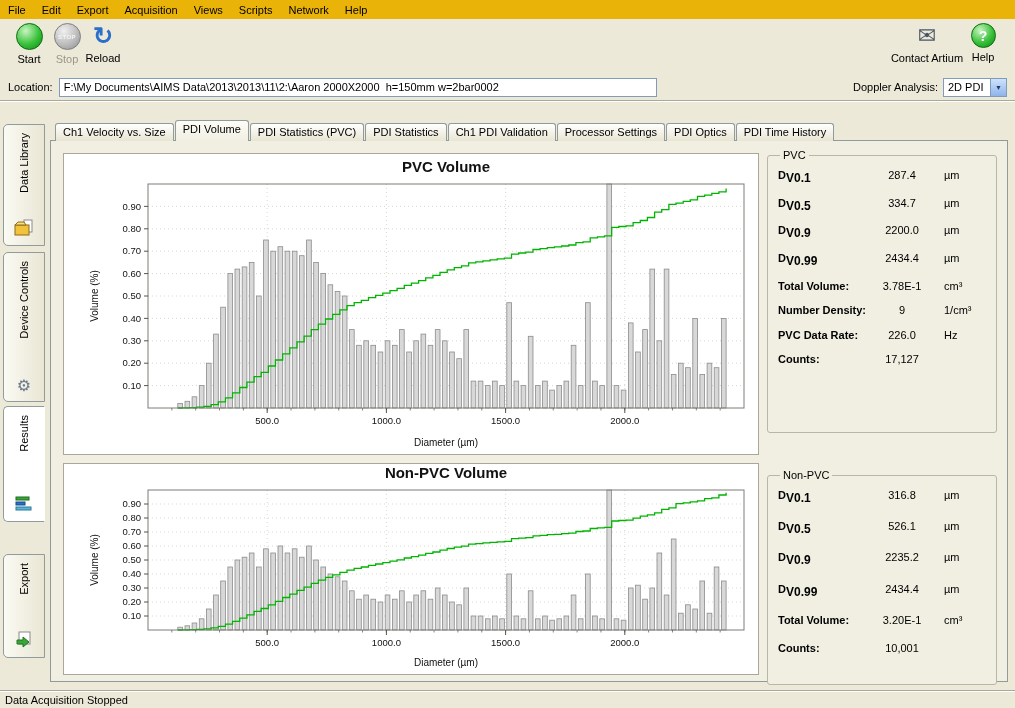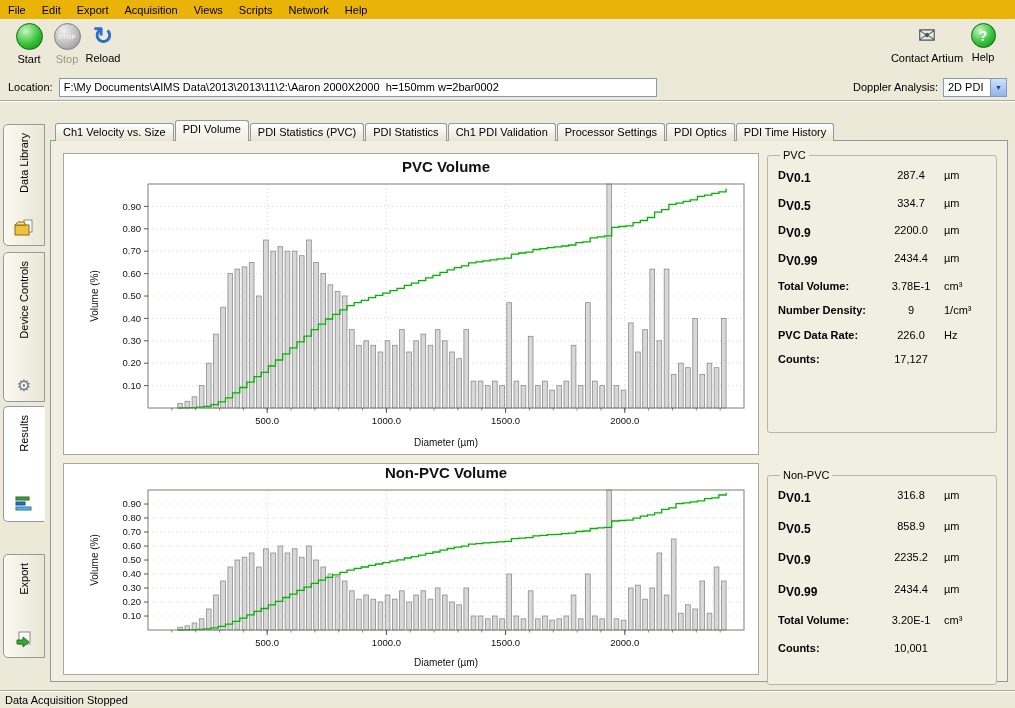--- a/index.html
+++ b/index.html
@@ -76,21 +76,21 @@
            border-radius:3px; padding:6px 10px 0 10px; background:#f1efe2; }
   .group legend { font-size:11px; padding:0 3px; margin-left:2px; }
   #pvc-group { top:8px; height:284px; }
   #nonpvc-group { top:328px; height:216px; }
   .srow { display:flex; align-items:baseline; line-height:17px; }
   #pvc-group .srow { margin-bottom:7.5px; }
   #nonpvc-group .srow { margin-bottom:11px; }
   .slab { font-weight:bold; }
   .sub { font-size:12px; font-weight:bold; vertical-align:sub; }
   .sval { margin-left:auto; width:66px; text-align:center; }
-  .sunit { width:42px; }
+  .sunit { width:42px; margin-left:9px; }
 
   
   .statusbar { position:absolute; left:0; top:690px; width:1015px; height:18px;
                background:#ECE9D8; border-top:1px solid #aca899; box-shadow:inset 0 1px 0 #ffffff;
                display:flex; align-items:center; padding-left:5px; }
 </style>
 </head>
 <body>
 
 <div class="menubar">
@@ -540,21 +540,21 @@
 
     <fieldset class="group" id="nonpvc-group">
       <legend>Non-PVC</legend>
       <div class="srow">
         <span class="slab"><span>D</span><span class="sub">V0.1</span></span>
         <span class="sval">316.8</span>
         <span class="sunit">µm</span>
       </div>
       <div class="srow">
         <span class="slab"><span>D</span><span class="sub">V0.5</span></span>
-        <span class="sval">858.9</span>
+        <span class="sval">526.1</span>
         <span class="sunit">µm</span>
       </div>
       <div class="srow">
         <span class="slab"><span>D</span><span class="sub">V0.9</span></span>
         <span class="sval">2235.2</span>
         <span class="sunit">µm</span>
       </div>
       <div class="srow">
         <span class="slab"><span>D</span><span class="sub">V0.99</span></span>
         <span class="sval">2434.4</span>

